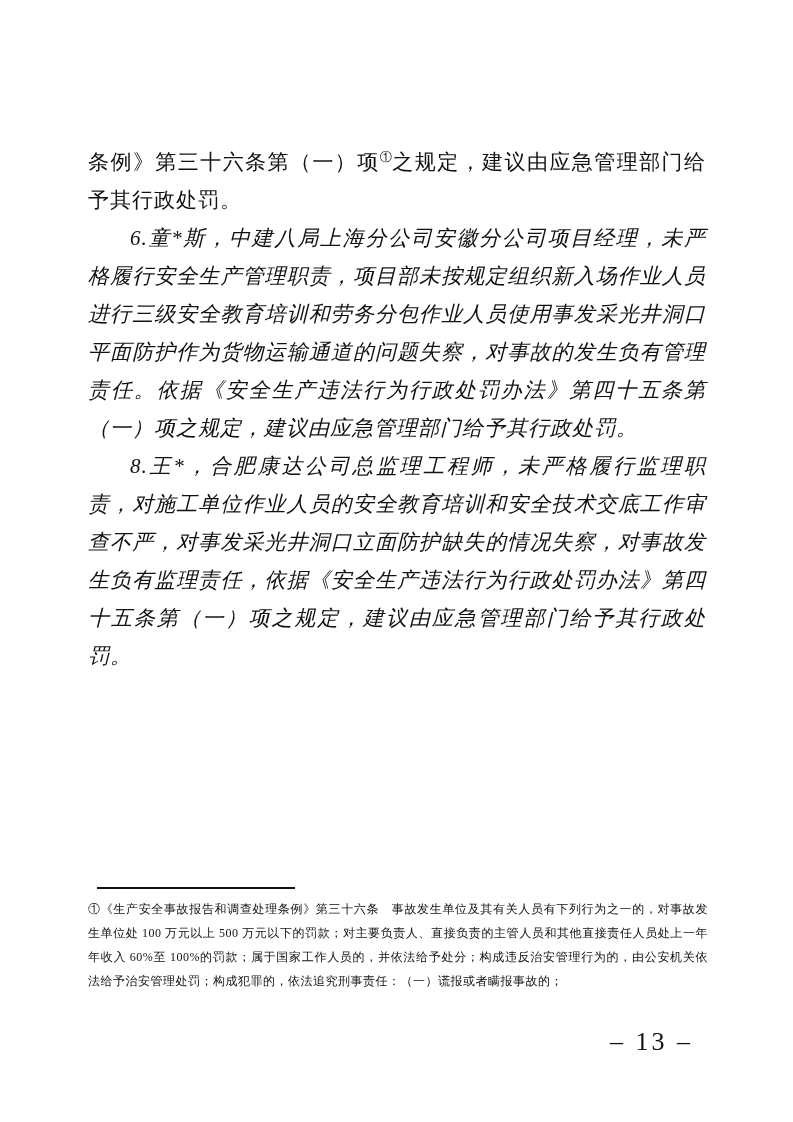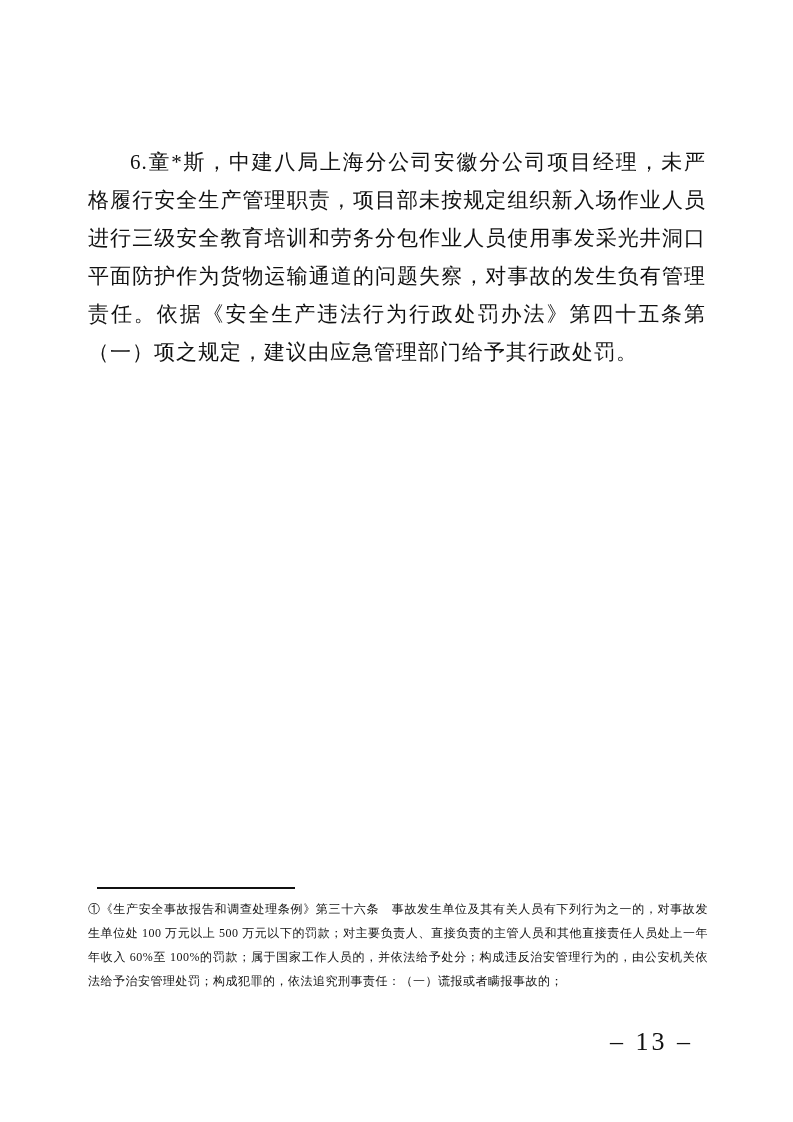--- a/index.html
+++ b/index.html
@@ -25,20 +25,21 @@
     line-height: 38px;
     letter-spacing: 1px;
     text-align: justify;
   }
   .doc-body p {
     margin: 0;
     padding: 0;
   }
   .doc-body p.indent {
     text-indent: 2em;
+    font-style: italic;
   }
   .doc-body sup {
     font-size: 0.58em;
     line-height: 0;
     vertical-align: super;
     letter-spacing: 0;
   }
   .footnote-rule {
     position: absolute;
     left: 97px;
@@ -64,21 +65,23 @@
     font-size: 26px;
     letter-spacing: 3px;
     color: #111111;
   }
 </style>
 </head>
 <body>
 
 <div class="page">
   <main class="doc-body">
+      <p class=""><span>条例》第三十六条第（一）项</span><sup>①</sup><span>之规定，建议由应急管理部门给予其行政处罚。</span></p>
       <p class="indent"><span>6.童*斯，中建八局上海分公司安徽分公司项目经理，未严格履行安全生产管理职责，项目部未按规定组织新入场作业人员进行三级安全教育培训和劳务分包作业人员使用事发采光井洞口平面防护作为货物运输通道的问题失察，对事故的发生负有管理责任。依据《安全生产违法行为行政处罚办法》第四十五条第（一）项之规定，建议由应急管理部门给予其行政处罚。</span></p>
+      <p class="indent"><span>8.王*，合肥康达公司总监理工程师，未严格履行监理职责，对施工单位作业人员的安全教育培训和安全技术交底工作审查不严，对事发采光井洞口立面防护缺失的情况失察，对事故发生负有监理责任，依据《安全生产违法行为行政处罚办法》第四十五条第（一）项之规定，建议由应急管理部门给予其行政处罚。</span></p>
     </main>
 
   <div class="footnote-rule"></div>
 
   <div class="footnote">①《生产安全事故报告和调查处理条例》第三十六条　事故发生单位及其有关人员有下列行为之一的，对事故发生单位处 100 万元以上 500 万元以下的罚款；对主要负责人、直接负责的主管人员和其他直接责任人员处上一年年收入 60%至 100%的罚款；属于国家工作人员的，并依法给予处分；构成违反治安管理行为的，由公安机关依法给予治安管理处罚；构成犯罪的，依法追究刑事责任：（一）谎报或者瞒报事故的；</div>
 
   <div class="page-number">– 13 –</div>
 </div>
 
 </body></html>

